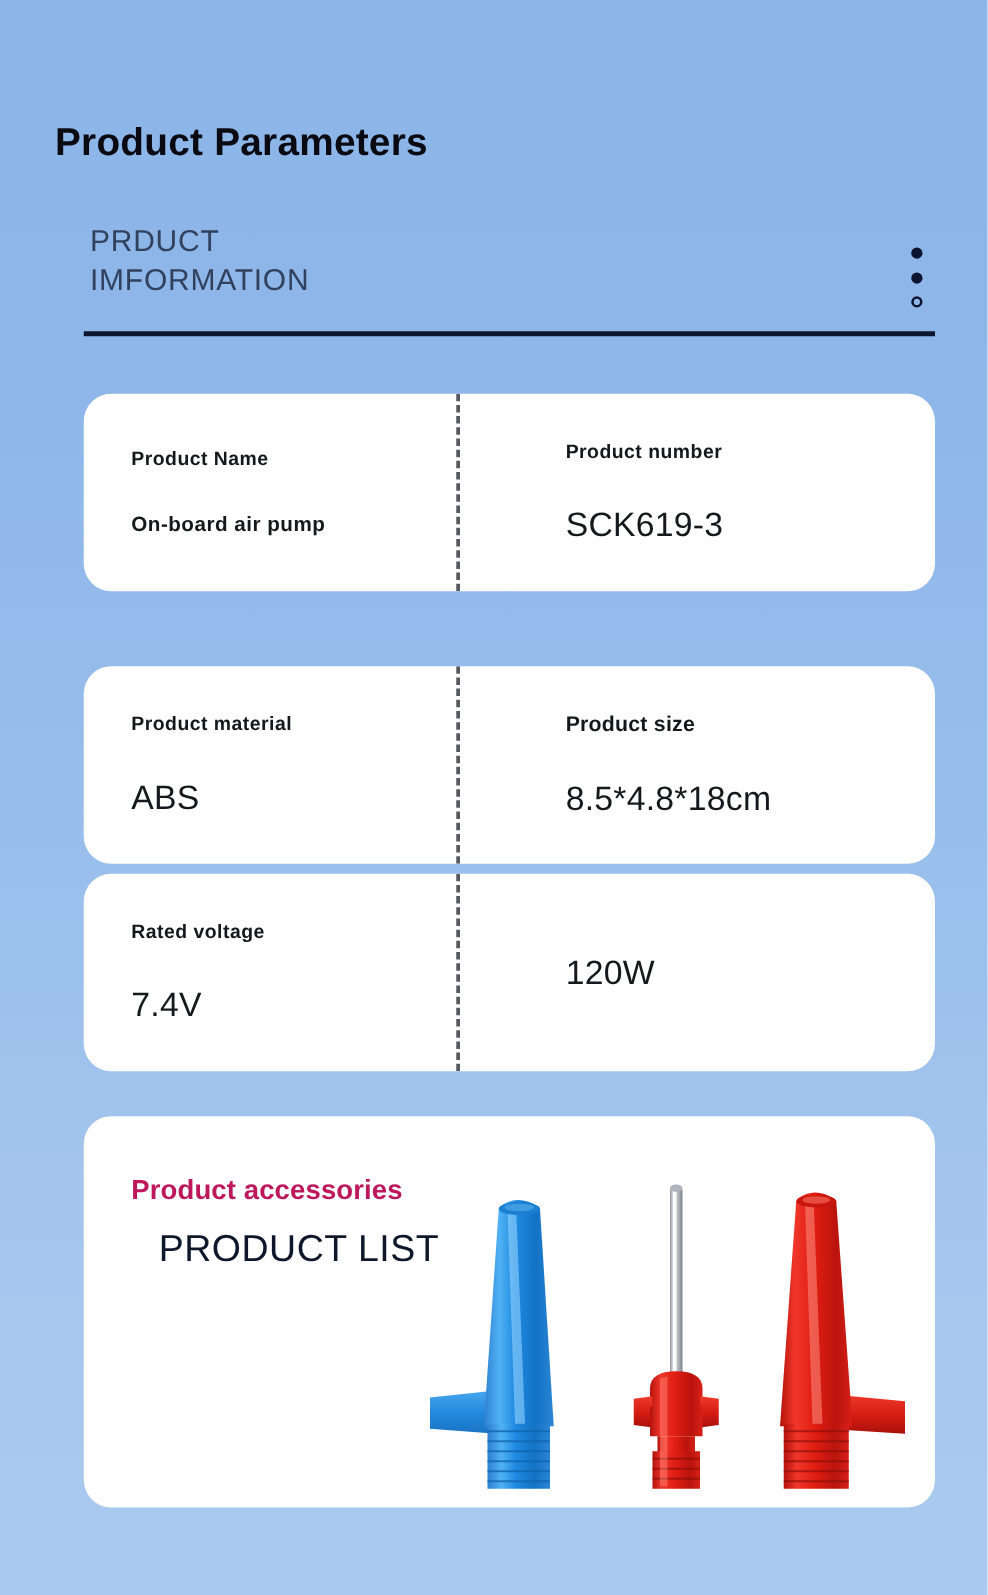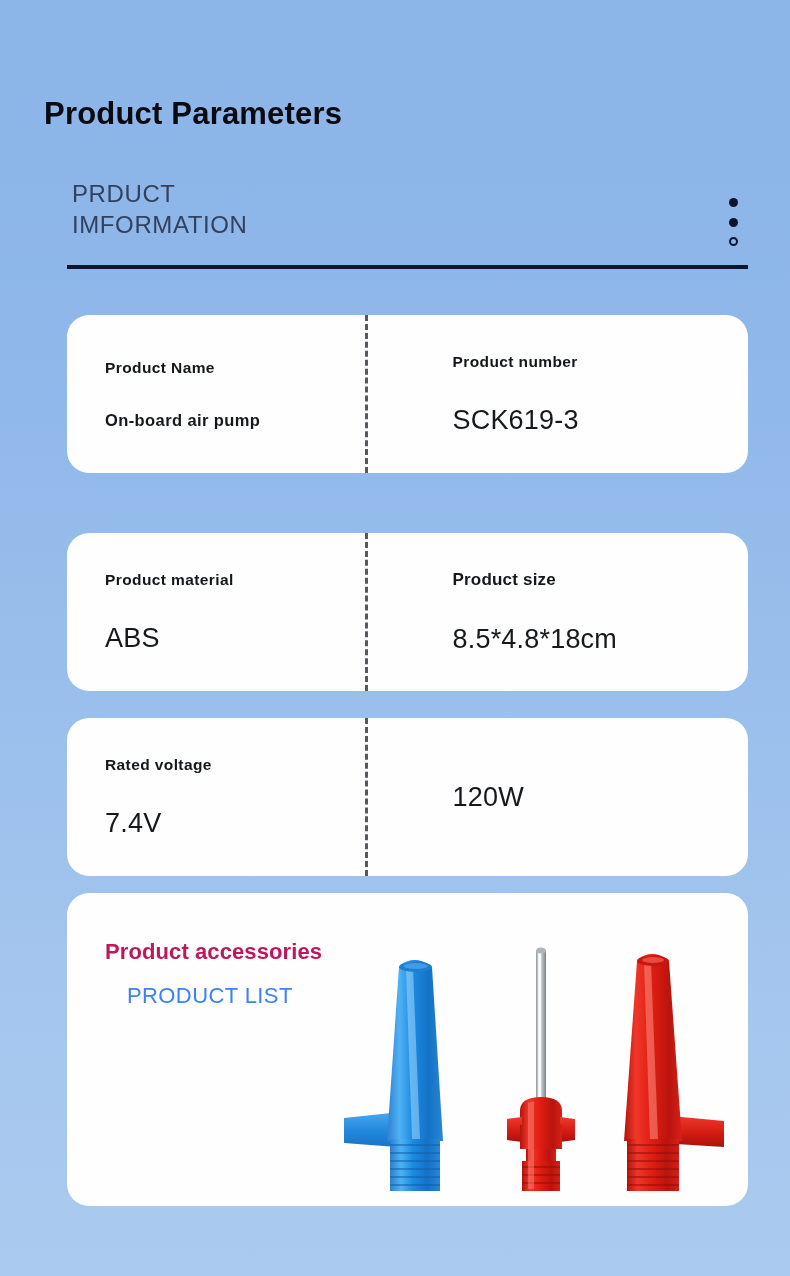--- a/index.html
+++ b/index.html
@@ -138,43 +138,43 @@
   }
   .val.bold-small {
     font-size: 16.5px;
     font-weight: bold;
     letter-spacing: 0.4px;
   }
 
   
   #card-1 { top: 315px; }
   #card-2 { top: 533px; }
-  #card-3 { top: 699px; margin-top: 19px; }
+  #card-3 { top: 699px; }
 
   
   #card-accessories {
     top: 893px;
     height: 313px;
   }
   .acc-title {
     position: absolute;
     left: 38px;
     top: 46px;
     font-size: 22px;
     font-weight: bold;
     color: #be185d;
     letter-spacing: 0.1px;
   }
   .acc-sub {
     position: absolute;
     left: 60px;
     top: 90px;
-    font-size: 22px;
+    font-size: 30px;
     font-weight: 300;
-    color: #3b82f6;
+    color: #0f172a;
     letter-spacing: 0.4px;
   }
 
   .acc-image {
     position: absolute;
     left: 275px;
     top: 50px;
     width: 400px;
     height: 250px;
   }

